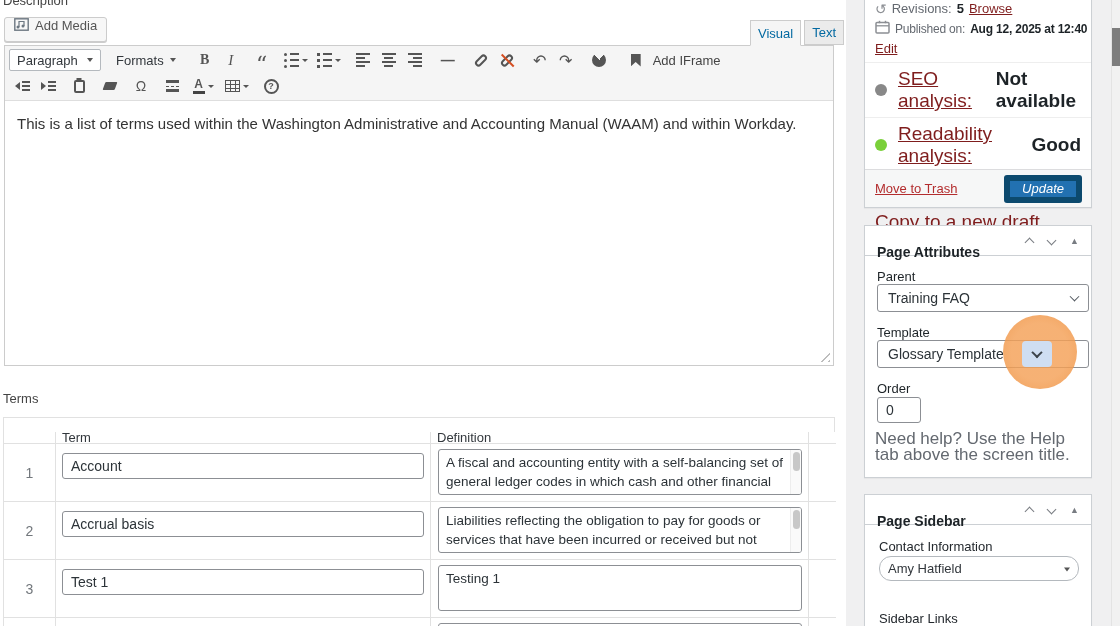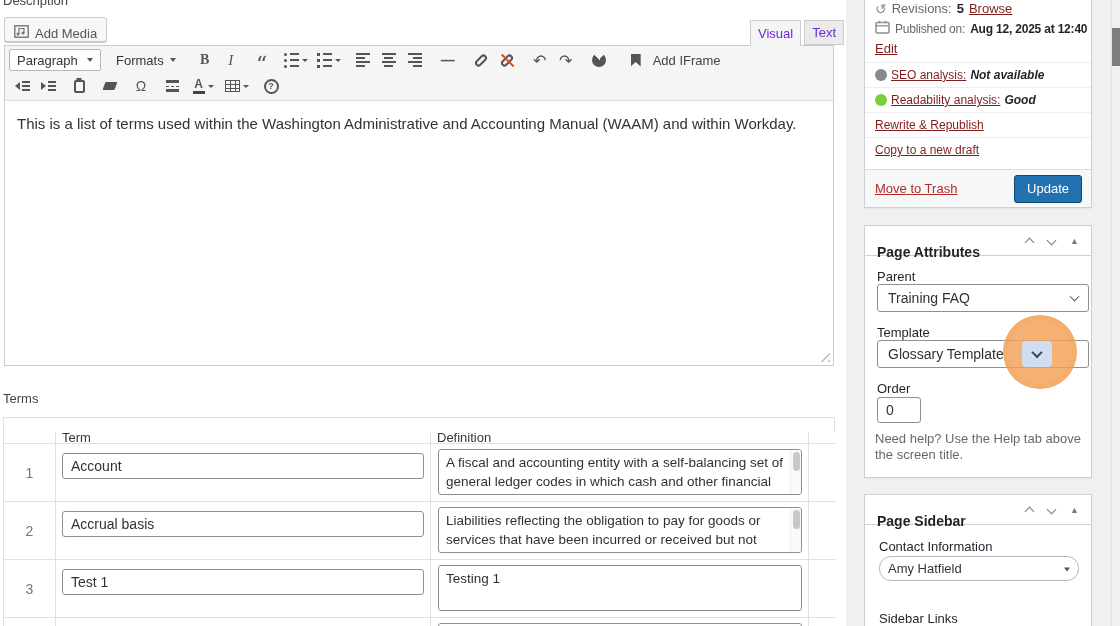--- a/index.html
+++ b/index.html
@@ -4,24 +4,24 @@
 <style>
   * { box-sizing: border-box; margin: 0; padding: 0; }
   body { margin: 0; font-family: "Liberation Sans", sans-serif; }
   .page { position: relative; width: 1120px; height: 626px; overflow: hidden;
           background: #f0f0f1; font-size: 13px; color: #3c434a; }
   .main-bg { position: absolute; left: 0; top: 0; width: 846px; height: 626px; background: #fff; }
 
   
   .desc-label { position: absolute; left: 3px; top: -7px; font-size: 13px; color: #444; }
   .btn-add-media { position: absolute; left: 4px; top: 17px; height: 25px; display: inline-flex;
-    align-items: flex-end; gap: 6px; padding: 0 9px; background: #f7f7f7; border: 1px solid #ccc;
+    align-items: flex-start; gap: 6px; padding: 0 9px; background: #f7f7f7; border: 1px solid #ccc;
     border-radius: 3px; color: #555; font-size: 13px; cursor: pointer; box-shadow: 0 1px 0 #ccc; }
   .editor-tabs { position: absolute; left: 750px; top: 20px; display: flex; z-index: 3; }
-  .tab { height: 26px; padding: 0 7px; font-size: 13px; color: #6d28d9; background: #ebebeb;
+  .tab { height: 26px; padding: 0 7px; font-size: 13px; color: #0369a1; background: #ebebeb;
     border: 1px solid #ccc; cursor: pointer; }
   .tab.active { background: #f5f5f5; border-bottom-color: #f5f5f5; }
   .tab.inactive { margin-left: 3px; height: 25px; }
 
   .editor { position: absolute; left: 4px; top: 45px; width: 830px; height: 321px;
     background: #fff; border: 1px solid #ccc; }
   .toolbar { background: #f5f5f5; border-bottom: 1px solid #dedede; padding: 1px 2px; }
   .tb-row { display: flex; align-items: center; height: 26px; padding: 0 2px; }
   .tb-btn { display: inline-flex; align-items: center; justify-content: center; min-width: 24px;
     height: 22px; margin: 0 1px; border: 1px solid transparent; border-radius: 2px; color: #555;
@@ -120,43 +120,43 @@
   .chev.up { transform: rotate(-135deg); margin-top: 3px; }
   .chev.down { transform: rotate(45deg); margin-top: -1px; }
   .toggle-tri { font-size: 9px; color: #787c82; background: none; border: none; cursor: pointer; }
 
   .pub-misc { padding: 8px 10px 6px; }
   .pub-row { display: flex; align-items: center; gap: 5px; font-size: 13px; color: #646970; }
   .pub-row + .pub-row { margin-top: 4px; }
   .pub-row b { color: #1d2327; }
   .pub-row.dateline { white-space: nowrap; font-size: 12px; letter-spacing: -0.2px; }
   .wplink { color: #7f1d1d; text-decoration: underline; cursor: pointer; }
-  .sect { border-top: 1px solid #eee; padding: 5px 10px; display: flex; align-items: center; gap: 4px;
-    font-size: 12px; color: #646970; }
-  .sect b { color: #1d2327; font-style: italic; }
+  .sect { border-top: 1px solid #eee; padding: 5px 10px; display: flex; align-items: center; gap: 11px;
+    font-size: 19px; color: #646970; }
+  .sect b { color: #1d2327; }
   .yoast-dot { width: 12px; height: 12px; border-radius: 50%; flex: 0 0 auto; }
   .dot-gray { background: #888888; }
   .dot-green { background: #7ad03a; }
   .major { position: absolute; left: 0; right: 0; bottom: 0; height: 38px; background: #f6f7f7;
     border-top: 1px solid #dcdcde; display: flex; align-items: center; justify-content: space-between; padding: 0 9px 0 10px; }
   .trash { color: #b32d2e; text-decoration: underline; font-size: 13px; cursor: pointer; }
-  .btn-primary { height: 28px; padding: 0 12px; background: #2271b1; border: 1px solid #0c4a6e;
-    border-radius: 3px; color: #fff; font-size: 13px; cursor: pointer; font-family: inherit; }
+  .btn-primary { height: 28px; padding: 0 12px; background: #2271b1; border: 6px solid #0c4a6e;
+    border-radius: 3px; color: #fff; font-size: 13px; cursor: pointer; font-family: inherit; font-style: italic; }
 
   .f-label { position: absolute; left: 12px; font-size: 13px; color: #1d2327; }
   .wp-select { position: absolute; left: 12px; width: 212px; height: 28px; border: 1px solid #8c8f94;
     border-radius: 3px; background: #fff; display: flex; align-items: center; padding: 0 24px 0 10px;
     font-size: 14px; color: #2c3338; cursor: pointer; }
   .selchev { position: absolute; right: 10px; top: 50%; width: 7px; height: 7px;
     border-right: 1.5px solid #50575e; border-bottom: 1.5px solid #50575e;
     transform: translateY(-70%) rotate(45deg); }
   .order-input { position: absolute; left: 12px; top: 171px; width: 44px; height: 26px;
     border: 1px solid #8c8f94; border-radius: 3px; padding: 0 8px; font-size: 14px; color: #2c3338;
     font-family: inherit; }
-  .help-text { position: absolute; left: 10px; top: 205px; width: 206px; font-size: 13px;
+  .help-text { position: absolute; left: 10px; top: 205px; width: 206px; font-size: 17px;
     color: #646970; line-height: 16px; }
 
   .tpl-chevbtn { position: absolute; left: 1022px; top: 341px; width: 30px; height: 26px;
     background: #cfdef2; border-radius: 4px; z-index: 31; display: flex; align-items: center;
     justify-content: center; border: none; cursor: pointer; }
   .tpl-chevbtn .chevdark { width: 8px; height: 8px; border-right: 2px solid #3c434a;
     border-bottom: 2px solid #3c434a; transform: rotate(45deg) translate(-1px,-1px); }
   .highlight-circle { position: absolute; left: 1003px; top: 315px; width: 74px; height: 74px;
     border-radius: 50%; z-index: 30; pointer-events: none;
     background: radial-gradient(circle, rgba(244,160,86,.82) 55%, rgba(238,146,66,.88) 100%); }

